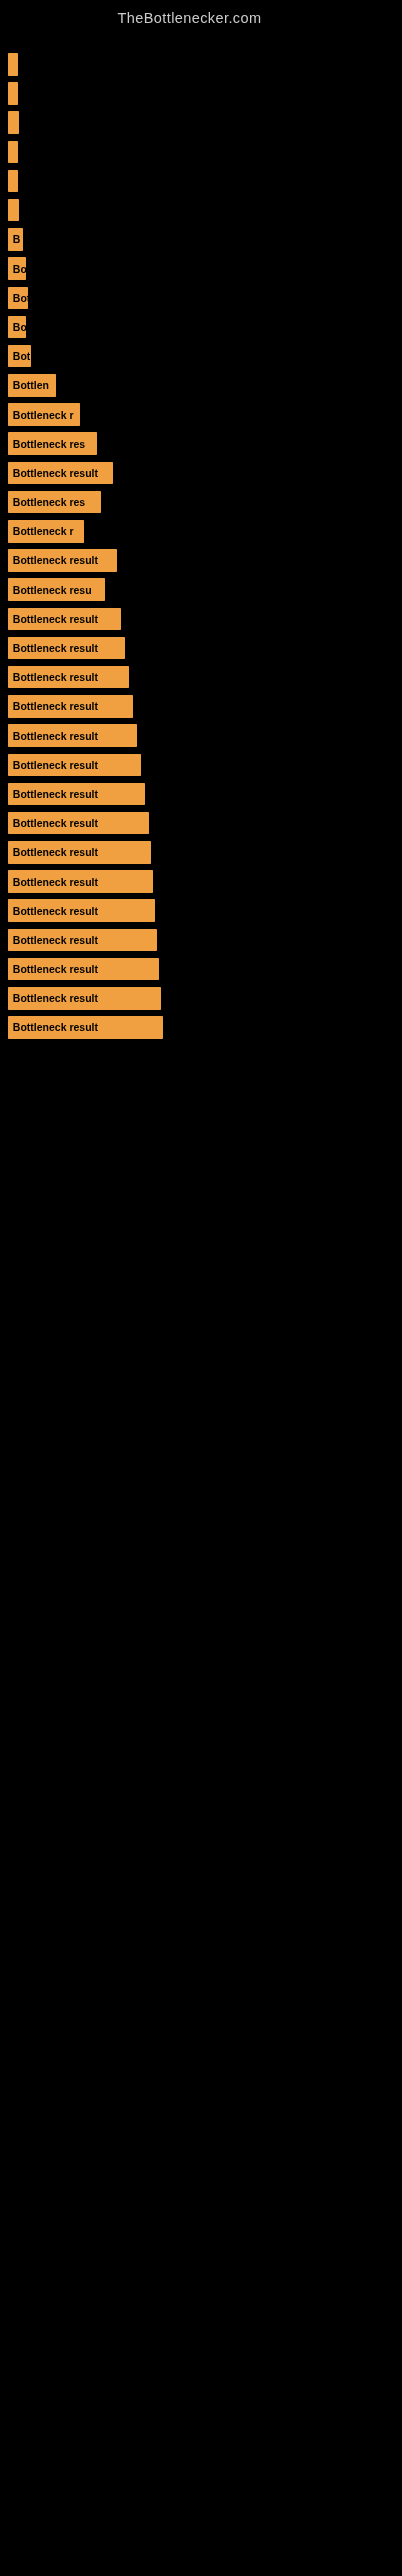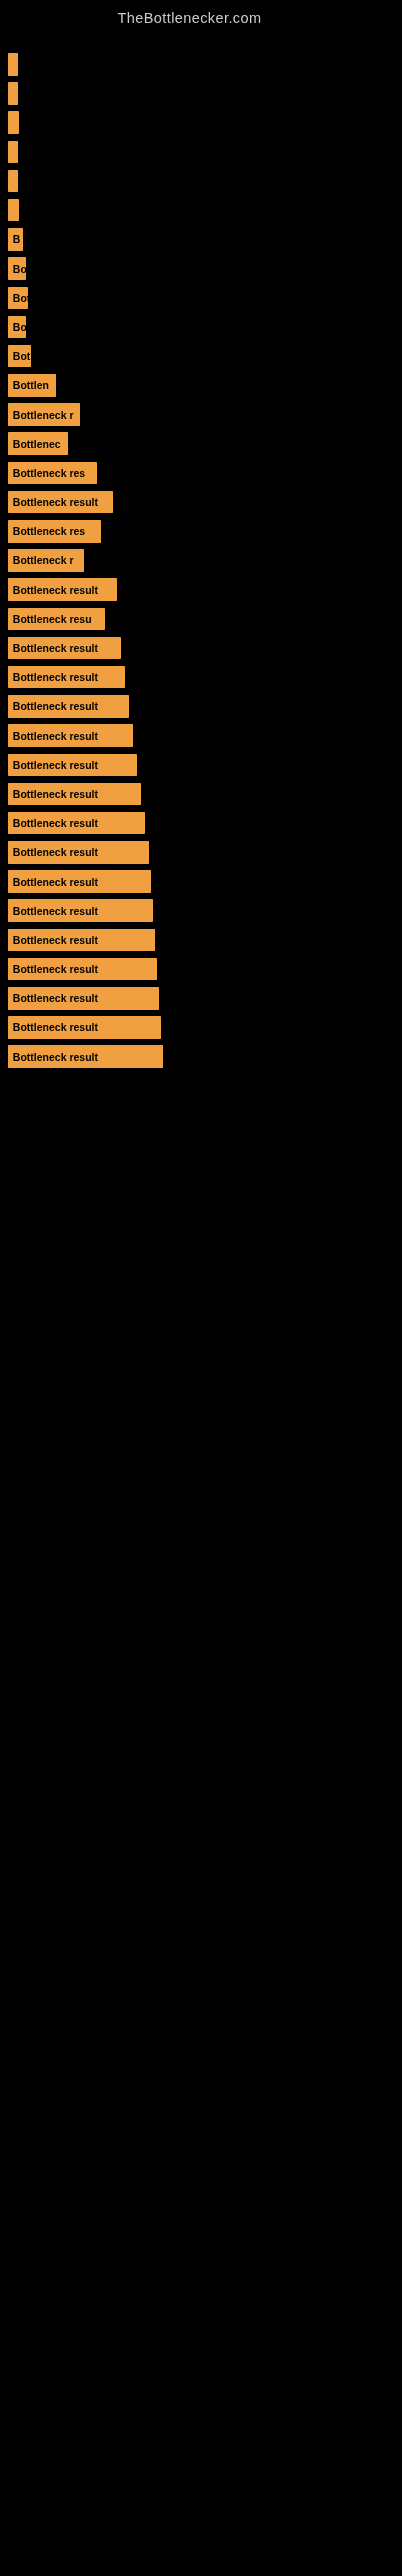--- a/index.html
+++ b/index.html
@@ -103,25 +103,20 @@
         <div class="bar-label" style="width: 48px; min-width: 48px; max-width: 48px; text-align: right;">
           <span>Bottlen</span>
         </div>
       </div>
       <div class="bar-row">
         <div class="bar-label" style="width: 72px; min-width: 72px; max-width: 72px;">
           <span>Bottleneck r</span>
         </div>
       </div>
       <div class="bar-row">
-        <div class="bar-label" style="width: 60px; min-width: 60px; max-width: 60px;">
-          <span>Bottlenec</span>
-        </div>
-      </div>
-      <div class="bar-row">
         <div class="bar-label" style="width: 89px; min-width: 89px; max-width: 89px;">
           <span>Bottleneck res</span>
         </div>
       </div>
       <div class="bar-row">
         <div class="bar-label" style="width: 105px; min-width: 105px; max-width: 105px;">
           <span>Bottleneck result</span>
         </div>
       </div>
       <div class="bar-row">

